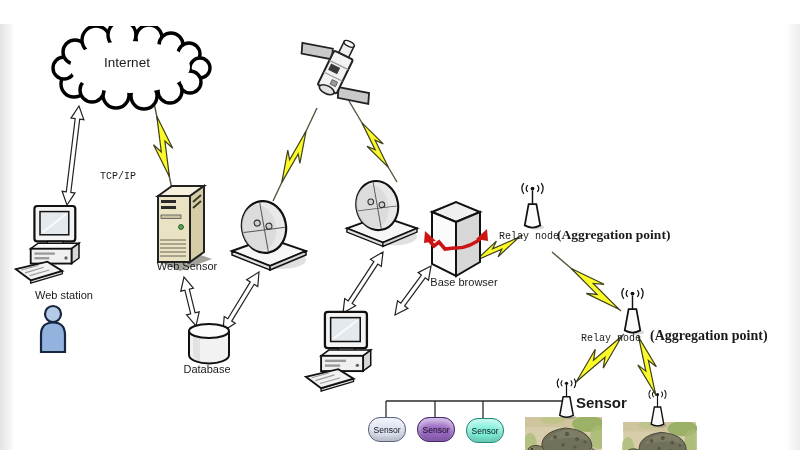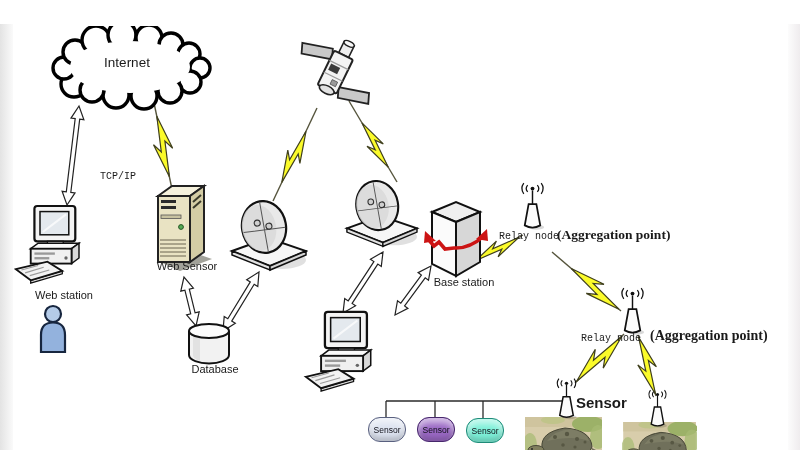--- a/index.html
+++ b/index.html
@@ -177,42 +177,42 @@
     <circle cx="31" cy="45" r="2.4" fill="#55aa55" stroke="#225522" stroke-width="1"></circle>
     <path d="M10,58 H36 M10,62 H36 M10,66 H36 M10,70 H36 M10,74 H36" stroke="#6a6550" stroke-width="1"></path>
   </svg>
   <div class="lbl" style="left:148px;top:236px;width:78px">Web Sensor</div>
 
   <svg class="node" style="left:186px;top:297px" width="46" height="46" viewBox="0 0 46 46">
     <path d="M3,10 V34 C3,39 13,42.5 23,42.5 C33,42.5 43,39 43,34 V10" fill="#f2f2f2" stroke="#111" stroke-width="2"></path>
     <path d="M7,12 V34 C7,36.5 10,38.8 14,40 L14,14 Z" fill="#dddddd" opacity=".8"></path>
     <ellipse cx="23" cy="10" rx="20" ry="7" fill="#fcfcfc" stroke="#111" stroke-width="2"></ellipse>
   </svg>
-  <div class="lbl" style="left:184px;top:339px;width:62px">Database</div>
+  <div class="lbl" style="left:176px;top:339px;width:62px">Database</div>
 
   <svg class="node" style="left:228px;top:176px" width="80" height="76">
       <use href="#sym-dish"></use>
     </svg>
   <svg class="node" style="left:342px;top:156px" width="78" height="72">
       <use href="#sym-dish"></use>
     </svg>
 
   <svg class="node" style="left:303px;top:286px" width="82" height="84">
       <use href="#sym-computer"></use>
     </svg>
 
   <svg class="node" style="left:424px;top:172px" width="64" height="86" viewBox="0 0 64 86">
     <polygon points="8,16 32,6 56,16 32,26" fill="#efefef" stroke="#111" stroke-width="2"></polygon>
     <polygon points="32,26 56,16 56,66 32,80" fill="#d7d7d7" stroke="#111" stroke-width="2"></polygon>
     <polygon points="8,16 32,26 32,80 8,68" fill="#fbfbfb" stroke="#111" stroke-width="2"></polygon>
     <path d="M4,43 L10,50 L15,46 L21,53 L30,52 Q45,53 60,40" fill="none" stroke="#cc1414" stroke-width="3.6"></path>
     <polygon points="1,35 0,47 12,45" fill="#cc1414"></polygon>
     <polygon points="63,33 64,45 52,43" fill="#cc1414"></polygon>
   </svg>
-  <div class="lbl" style="left:426px;top:252px;width:76px">Base station</div>
+  <div class="lbl" style="left:426px;top:252px;width:76px">Base browser</div>
 
   <svg class="node" style="left:517px;top:157px" width="31" height="50">
       <use href="#sym-antenna"></use>
     </svg>
   <div class="lbl lbl-sm" style="left:498px;top:207px;width:62px">Relay node</div>
   <div class="lbl annot" style="left:557px;top:204px">(Aggregation point)</div>
 
   <svg class="node" style="left:617px;top:262px" width="31" height="50">
       <use href="#sym-antenna"></use>
     </svg>

